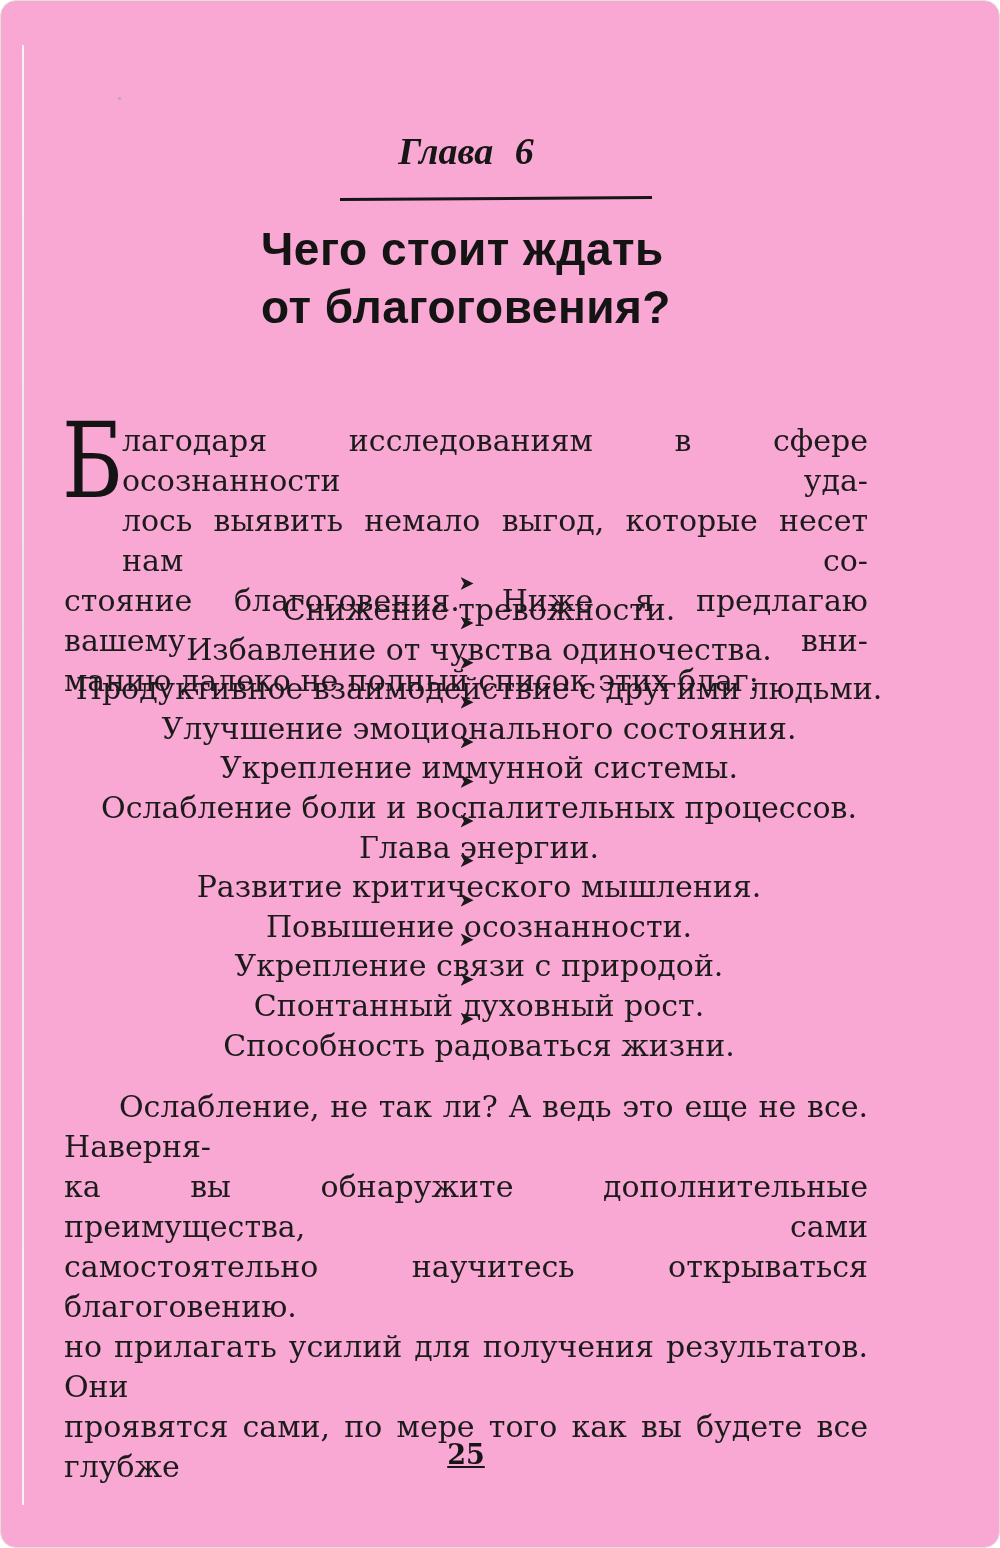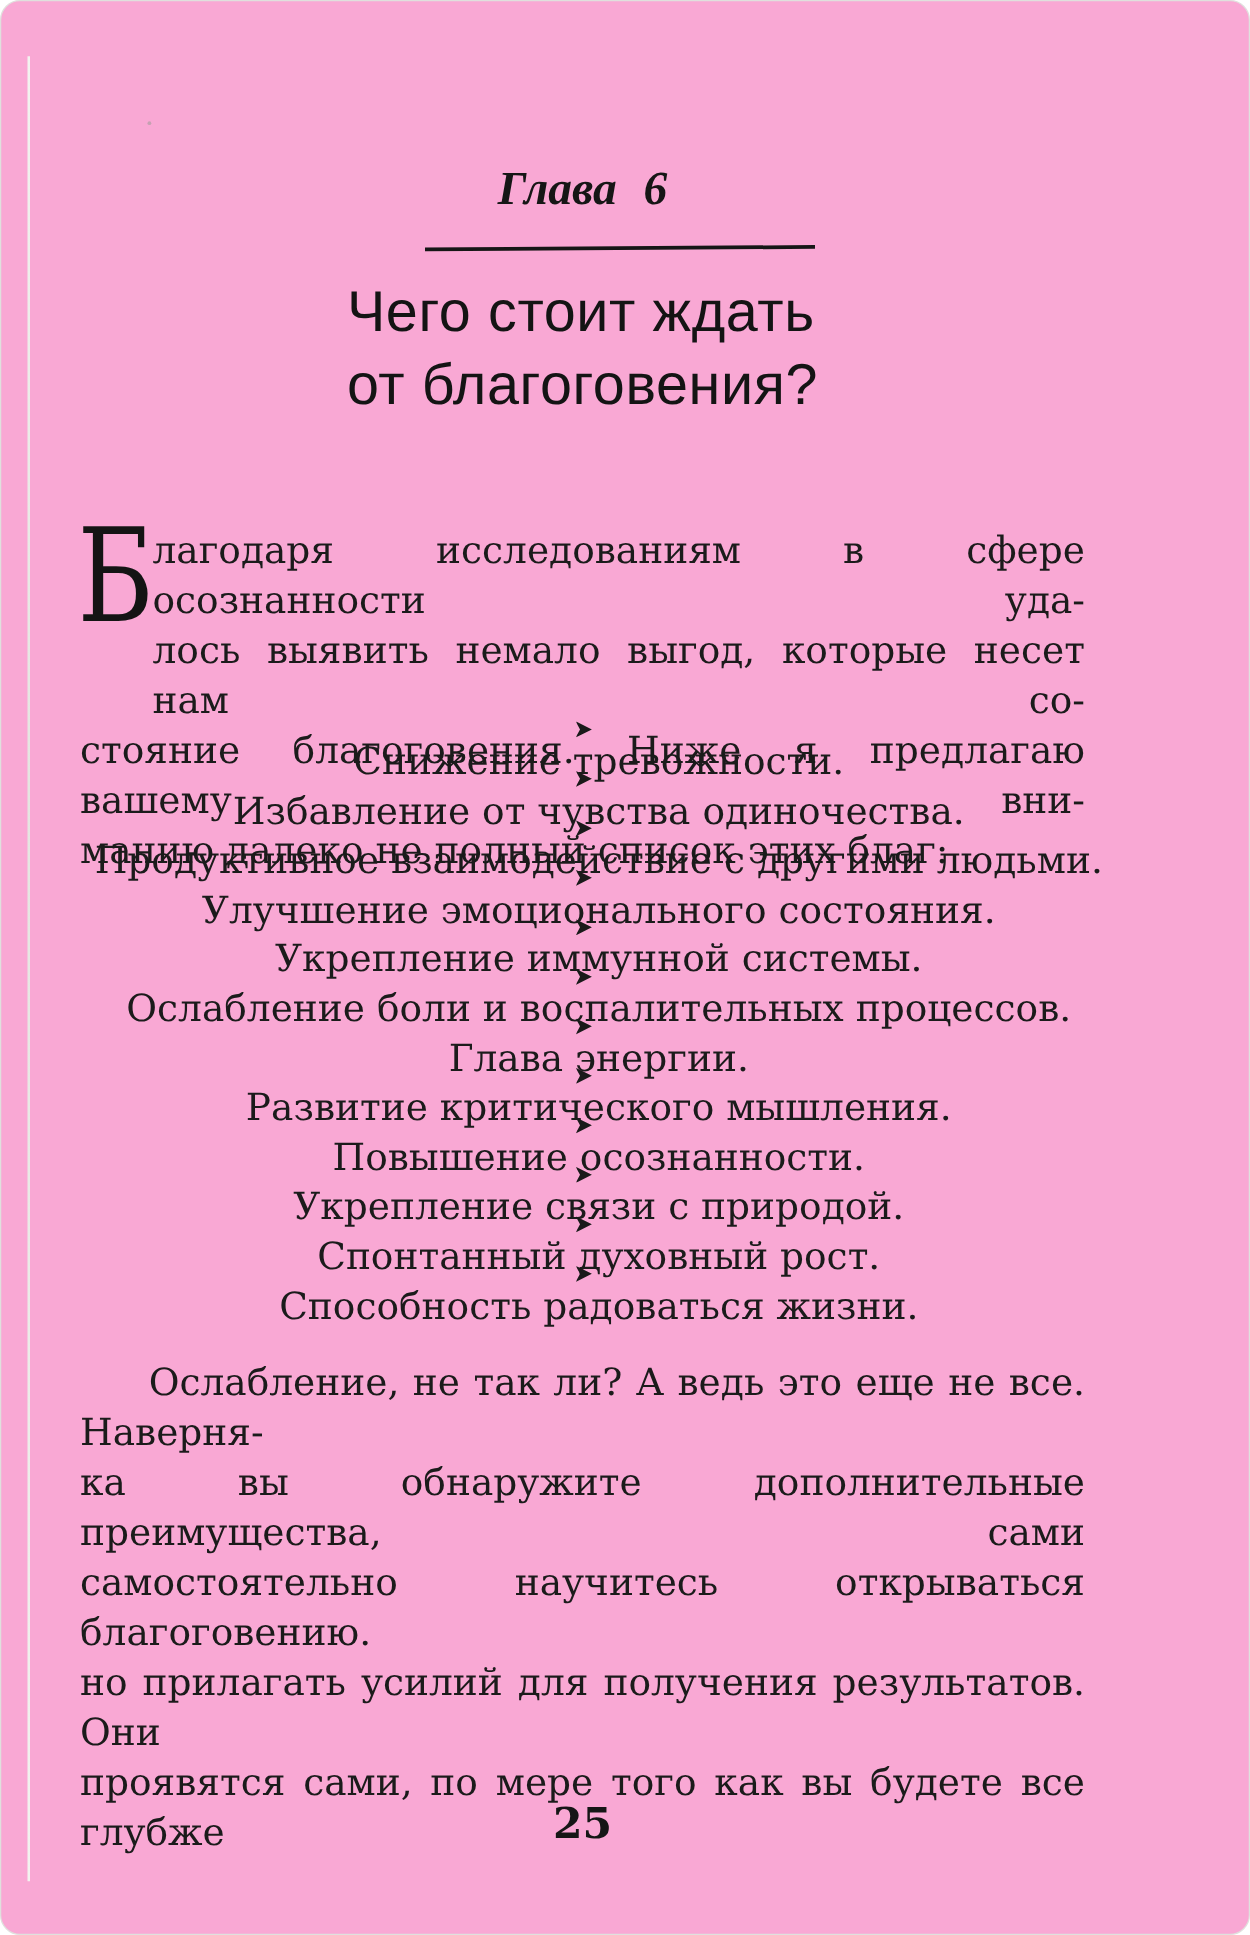--- a/index.html
+++ b/index.html
@@ -16,21 +16,21 @@
 
   .heading-wrap { position:absolute; left:63px; top:128px; width:804px; text-align:center; }
   .chapter {
     font-family:"Liberation Serif", serif; font-style:italic; font-weight:bold;
     font-size:38px; line-height:44px; word-spacing:12px; color:#161616;
   }
   .rule { height:3px; background:#161616; width:312px; margin:24px auto 0;
     transform:translateX(30px) rotate(-0.35deg); }
   .title {
     display:inline-block; text-align:left; margin-top:20px;
-    font-family:"Liberation Sans", sans-serif; font-weight:400;
+    font-family:"Liberation Sans", sans-serif; font-weight:700;
     font-size:46px; line-height:58px; letter-spacing:0.5px; color:#141414;
   }
 
   .para { position:absolute; left:63px; width:804px; font-size:30px; line-height:40px; color:#1b1b1b; }
   .para1 { top:420px; }
   .para2 { top:1086px; }
   .line { min-height:40px; }
   .just { text-align:justify; text-align-last:justify; }
   .p1lines div.line:nth-of-type(-n+2) { padding-left:58px; }
   .para2 div.line:first-of-type { text-indent:55px; }
@@ -42,21 +42,21 @@
   .benefits { position:absolute; left:63px; top:574px; width:830px; font-size:30px; color:#1b1b1b; }
   .benefit-item { display:flex; align-items:center; height:39.6px;flex-direction:column; }
   .bullet {
     width:13px; height:17px; flex:0 0 13px; margin-right:24px; margin-top:2px;
     background:#1a1a1a;
     clip-path:polygon(0 0, 100% 50%, 0 100%, 27% 50%);
   }
   .benefit-text { line-height:39.6px; white-space:nowrap; }
 
   .pageno { position:absolute; left:63px; top:1438px; width:804px; text-align:center;
-    font-size:34px; font-weight:bold; color:#161616; }
+    font-size:27px; font-weight:bold; color:#161616;text-decoration:underline; }
 </style>
 </head>
 <body>
 
 <div class="page">
   <div class="edge-line"></div>
   <div class="speck"></div>
 
   <div class="heading-wrap">
     <div class="chapter">Глава 6</div>

